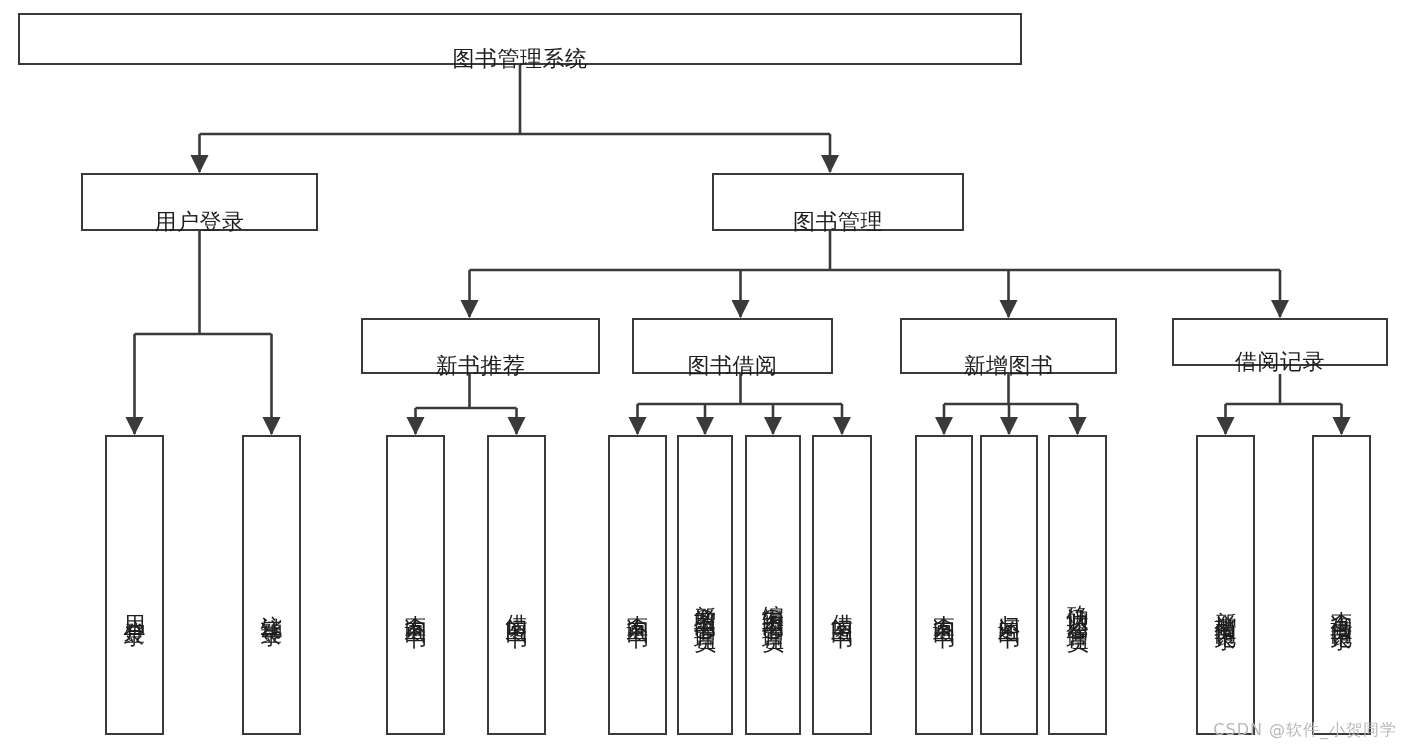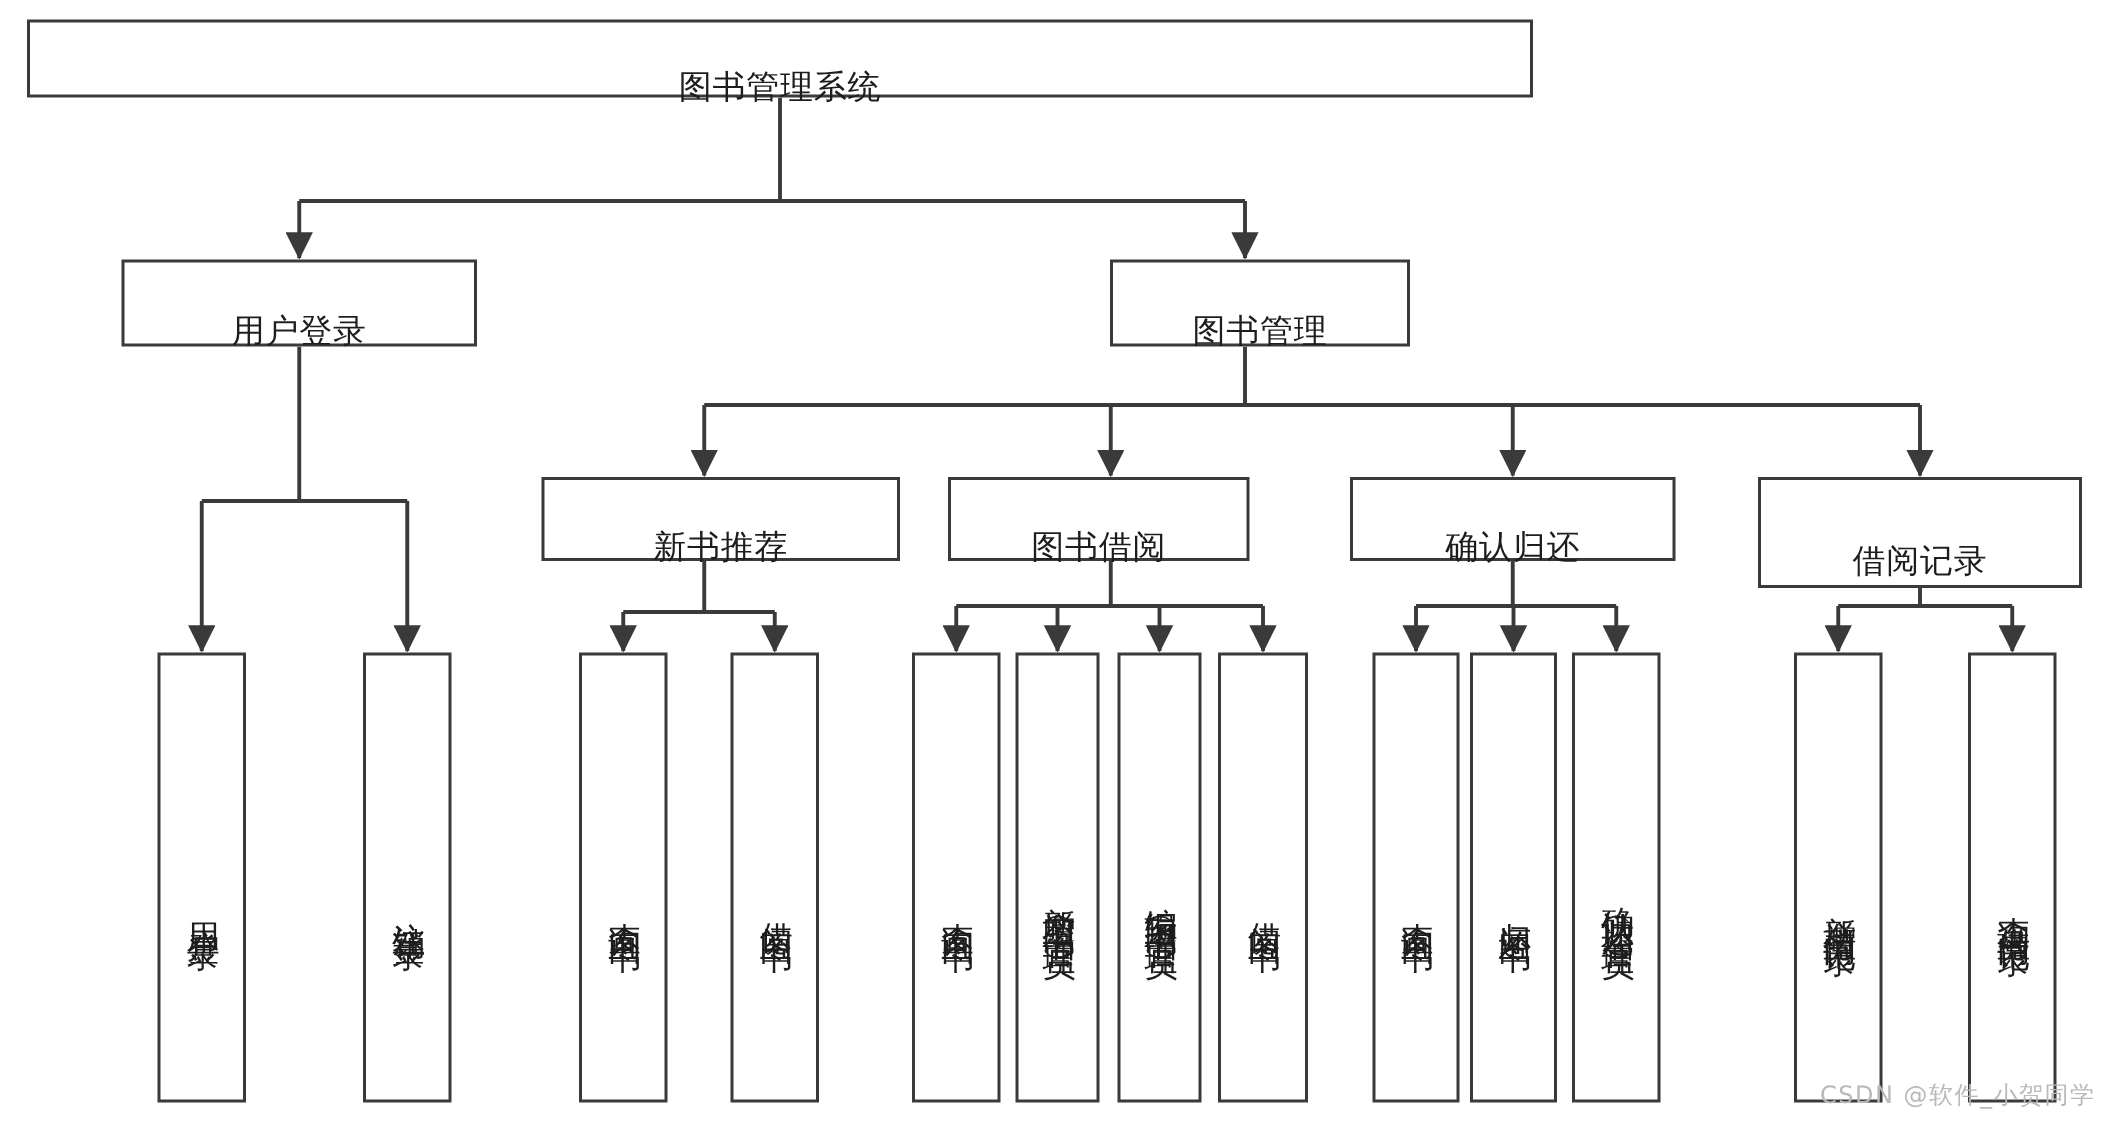--- a/index.html
+++ b/index.html
@@ -109,33 +109,33 @@
         <path d="M 1341.5 404 L 1341.5 434" marker-end="url(#arrow)"></path>
       </g>
   </svg>
   <div id="nodes">
       <div class="node horizontal" style="left: 18px; top: 13px; width: 1004px; height: 52px;">
         <span class="label">图书管理系统</span>
       </div>
       <div class="node horizontal" style="left: 81px; top: 173px; width: 237px; height: 58px;">
         <span class="label">用户登录</span>
       </div>
-      <div class="node horizontal" style="left: 740px; top: 173px; width: 200px; height: 58px;">
+      <div class="node horizontal" style="left: 712px; top: 173px; width: 252px; height: 58px;">
         <span class="label">图书管理</span>
       </div>
       <div class="node horizontal" style="left: 361px; top: 318px; width: 239px; height: 56px;">
         <span class="label">新书推荐</span>
       </div>
       <div class="node horizontal" style="left: 632px; top: 318px; width: 201px; height: 56px;">
         <span class="label">图书借阅</span>
       </div>
       <div class="node horizontal" style="left: 900px; top: 318px; width: 217px; height: 56px;">
-        <span class="label">确认归还</span>
+        <span class="label">新增图书</span>
       </div>
-      <div class="node horizontal" style="left: 1172px; top: 318px; width: 216px; height: 74px;">
+      <div class="node horizontal" style="left: 1172px; top: 318px; width: 216px; height: 48px;">
         <span class="label">借阅记录</span>
       </div>
       <div class="node vertical" style="left: 105px; top: 435px; width: 59px; height: 300px;">
         <span class="label">用户登录</span>
       </div>
       <div class="node vertical" style="left: 242px; top: 435px; width: 59px; height: 300px;">
         <span class="label">注销登录</span>
       </div>
       <div class="node vertical" style="left: 386px; top: 435px; width: 59px; height: 300px;">
         <span class="label">查询图书</span>

